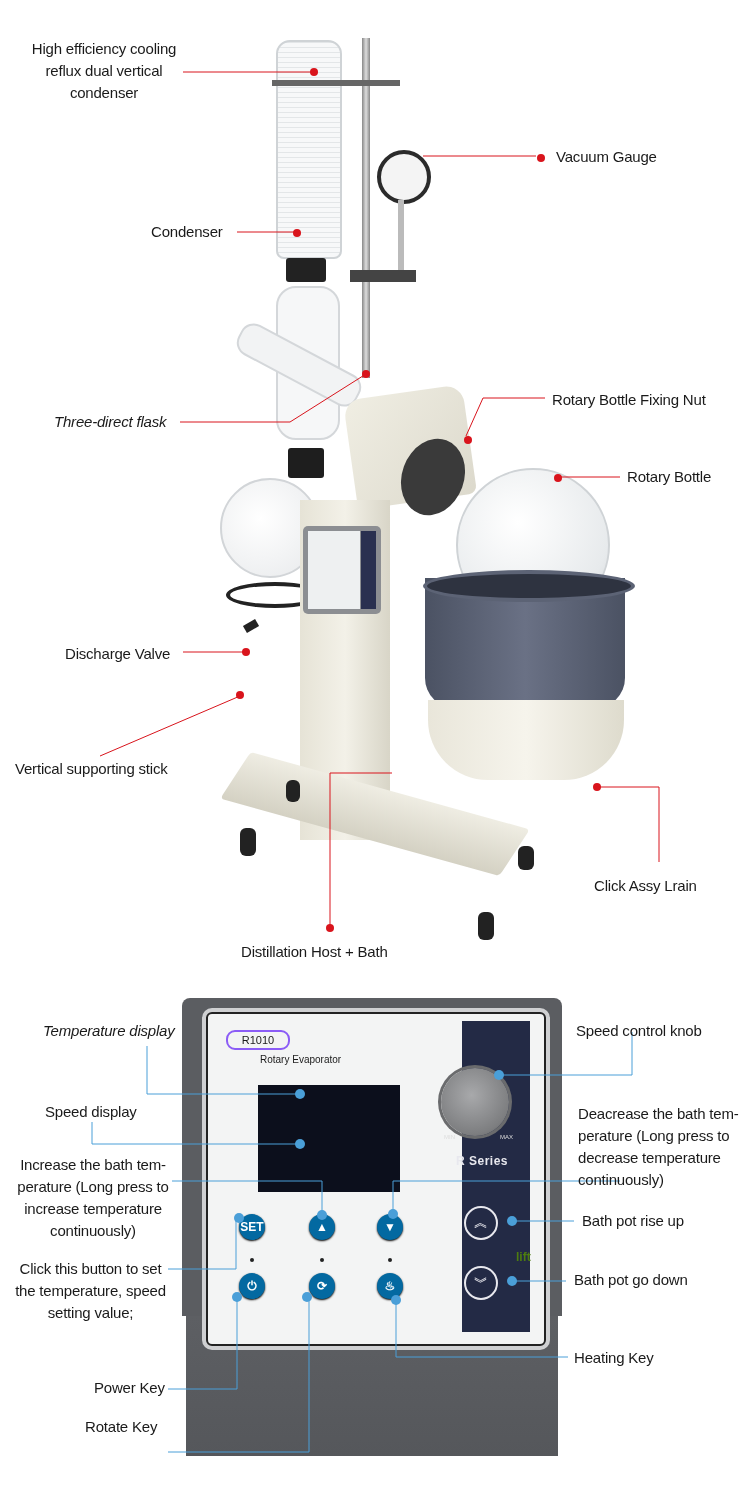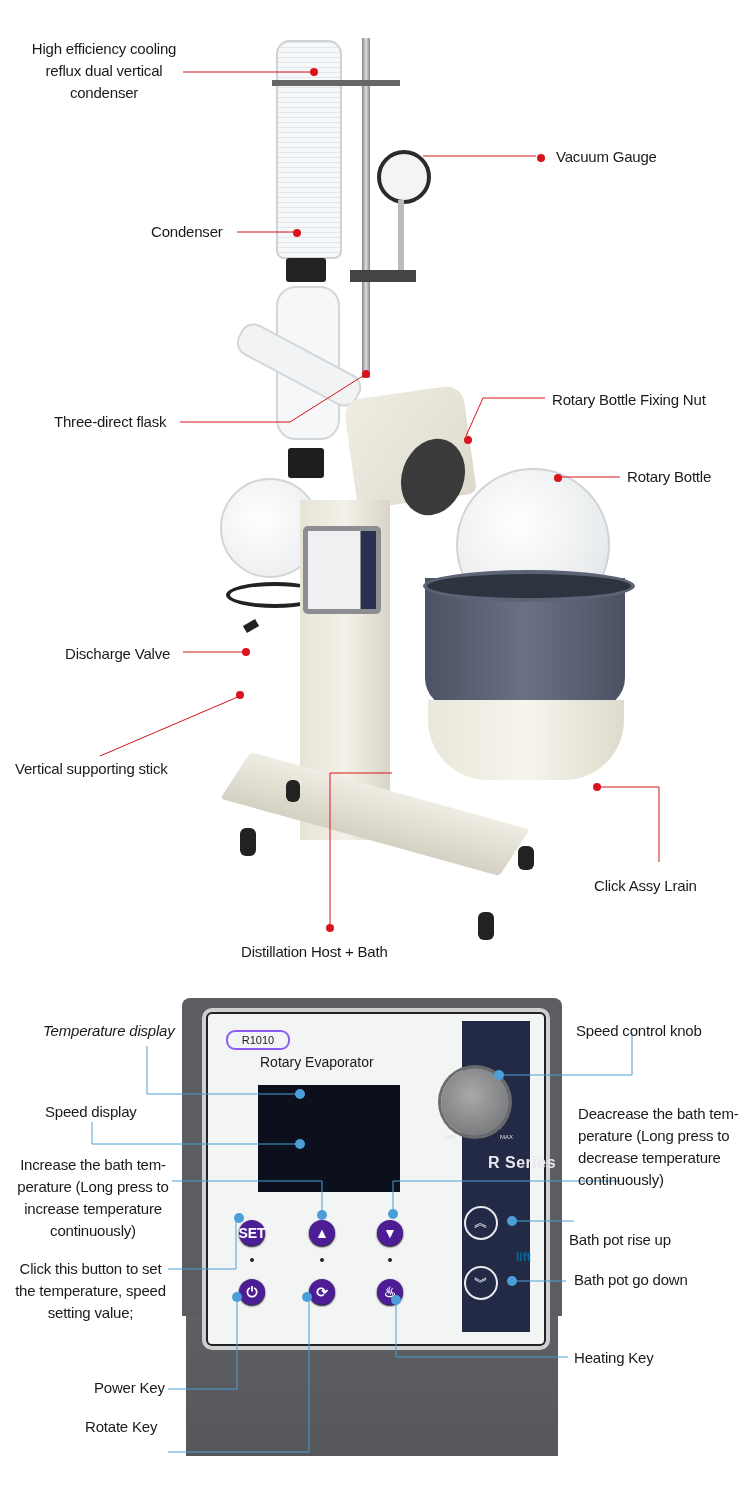--- a/index.html
+++ b/index.html
@@ -8,28 +8,28 @@
   .lbl.r{text-align:center;}
   .lbl.c{text-align:center;}
   .ml{white-space:normal;}
   svg.lines{position:absolute;left:0;top:0;width:750px;height:1494px;pointer-events:none;}
   .abs{position:absolute;}
   
   .panel-body{position:absolute;left:182px;top:998px;width:380px;height:318px;background:#5b5d61;border-radius:8px 8px 0 0;}
   .panel-bottom{position:absolute;left:186px;top:1316px;width:372px;height:140px;background:linear-gradient(#5d5f63,#55575b);}
   .panel-face{position:absolute;left:206px;top:1012px;width:336px;height:330px;background:#f3f4f4;border:2px solid #222;border-radius:6px;box-shadow:0 0 0 4px #cfd0d2;}
   .model-badge{position:absolute;left:226px;top:1030px;width:60px;height:16px;border:2px solid #8b5cf6;border-radius:9px;font-size:11px;line-height:16px;text-align:center;}
-  .panel-title{position:absolute;left:260px;top:1054px;font-size:14px;}
+  .panel-title{position:absolute;left:260px;top:1054px;font-size:10px;}
   .lcd{position:absolute;left:258px;top:1085px;width:142px;height:107px;background:#0c0f1c;}
   .side-strip{position:absolute;left:462px;top:1021px;width:68px;height:311px;background:#232a45;}
   .knob{position:absolute;left:441px;top:1068px;width:68px;height:68px;border-radius:50%;background:radial-gradient(circle at 45% 40%,#a8a9ab,#7d7e80 70%,#5a5b5d);box-shadow:0 0 0 3px #6a6b6d;}
   .minmax{position:absolute;font-size:6px;color:#ddd;}
-  .rseries{position:absolute;left:488px;top:1154px;color:#e8e8ee;font-weight:bold;font-size:16px;letter-spacing:0.5px;}
-  .lift{position:absolute;left:472px;top:1250px;color:#0369a1;font-size:12px;font-weight:bold;padding-left:44px;}
-  .key{position:absolute;width:26px;height:26px;border-radius:50%;background:#4c1d95;color:#fff;font-size:14px;display:flex;align-items:center;justify-content:center;font-weight:bold;box-shadow:0 1px 2px #000;margin-top:6px;}
+  .rseries{position:absolute;left:456px;top:1154px;color:#e8e8ee;font-weight:bold;font-size:12px;letter-spacing:0.5px;}
+  .lift{position:absolute;left:472px;top:1250px;color:#4d7c0f;font-size:12px;font-weight:bold;padding-left:44px;}
+  .key{position:absolute;width:26px;height:26px;border-radius:50%;background:#0369a1;color:#fff;font-size:12px;display:flex;align-items:center;justify-content:center;font-weight:bold;box-shadow:0 1px 2px #000;}
   .ring-btn{position:absolute;width:30px;height:30px;border-radius:50%;border:2px solid #e8e8ee;color:#e8e8ee;display:flex;align-items:center;justify-content:center;font-size:14px;}
   .led{position:absolute;width:4px;height:4px;border-radius:50%;background:#222;}
 </style>
 </head>
 <body>
 
 <div>
 
   <div class="abs" style="left:362px;top:38px;width:8px;height:340px;background:linear-gradient(90deg,#888,#ddd,#888);"></div>
   <div class="abs" style="left:350px;top:270px;width:66px;height:12px;background:#444;"></div>
@@ -143,31 +143,31 @@
     <circle cx="239" cy="1218" r="5"></circle>
     <circle cx="237" cy="1297" r="5"></circle>
     <circle cx="307" cy="1297" r="5"></circle>
     <circle cx="396" cy="1300" r="5"></circle>
   </g>
 </svg>
 
 <div class="lbl c ml" style="left:24px;top:38px;width:160px;">High efficiency cooling reflux dual vertical condenser</div>
 <div class="lbl" style="left:151px;top:221px;">Condenser</div>
 <div class="lbl" style="left:556px;top:146px;">Vacuum Gauge</div>
-<div class="lbl" style="left:54px;top:411px;">Three-direct flask</div>
+<div class="lbl" style="left:54px;top:411px;font-style:italic;">Three-direct flask</div>
 <div class="lbl" style="left:552px;top:389px;">Rotary Bottle Fixing Nut</div>
 <div class="lbl" style="left:627px;top:466px;">Rotary Bottle</div>
 <div class="lbl" style="left:65px;top:643px;">Discharge Valve</div>
 <div class="lbl" style="left:15px;top:758px;">Vertical supporting stick</div>
 <div class="lbl" style="left:594px;top:875px;">Click Assy Lrain</div>
 <div class="lbl" style="left:241px;top:941px;text-align:center;">Distillation Host + Bath</div>
 
 <div class="lbl" style="left:43px;top:1020px;font-style:italic;">Temperature display</div>
 <div class="lbl" style="left:45px;top:1101px;">Speed display</div>
 <div class="lbl r ml" style="left:14px;top:1154px;width:158px;">Increase the bath tem- perature (Long press to increase temperature continuously)</div>
 <div class="lbl r ml" style="left:14px;top:1258px;width:153px;">Click this button to set the temperature, speed setting value;</div>
 <div class="lbl" style="left:94px;top:1377px;">Power Key</div>
 <div class="lbl" style="left:85px;top:1416px;">Rotate Key</div>
 <div class="lbl" style="left:576px;top:1020px;">Speed control knob</div>
 <div class="lbl ml" style="left:578px;top:1103px;width:168px;">Deacrease the bath tem- perature (Long press to decrease temperature continuously)</div>
-<div class="lbl" style="left:569px;top:1210px;margin-top:19px;">Bath pot rise up</div>
+<div class="lbl" style="left:582px;top:1210px;">Bath pot rise up</div>
 <div class="lbl" style="left:574px;top:1269px;">Bath pot go down</div>
 <div class="lbl" style="left:574px;top:1347px;">Heating Key</div>
 
 </body></html>

